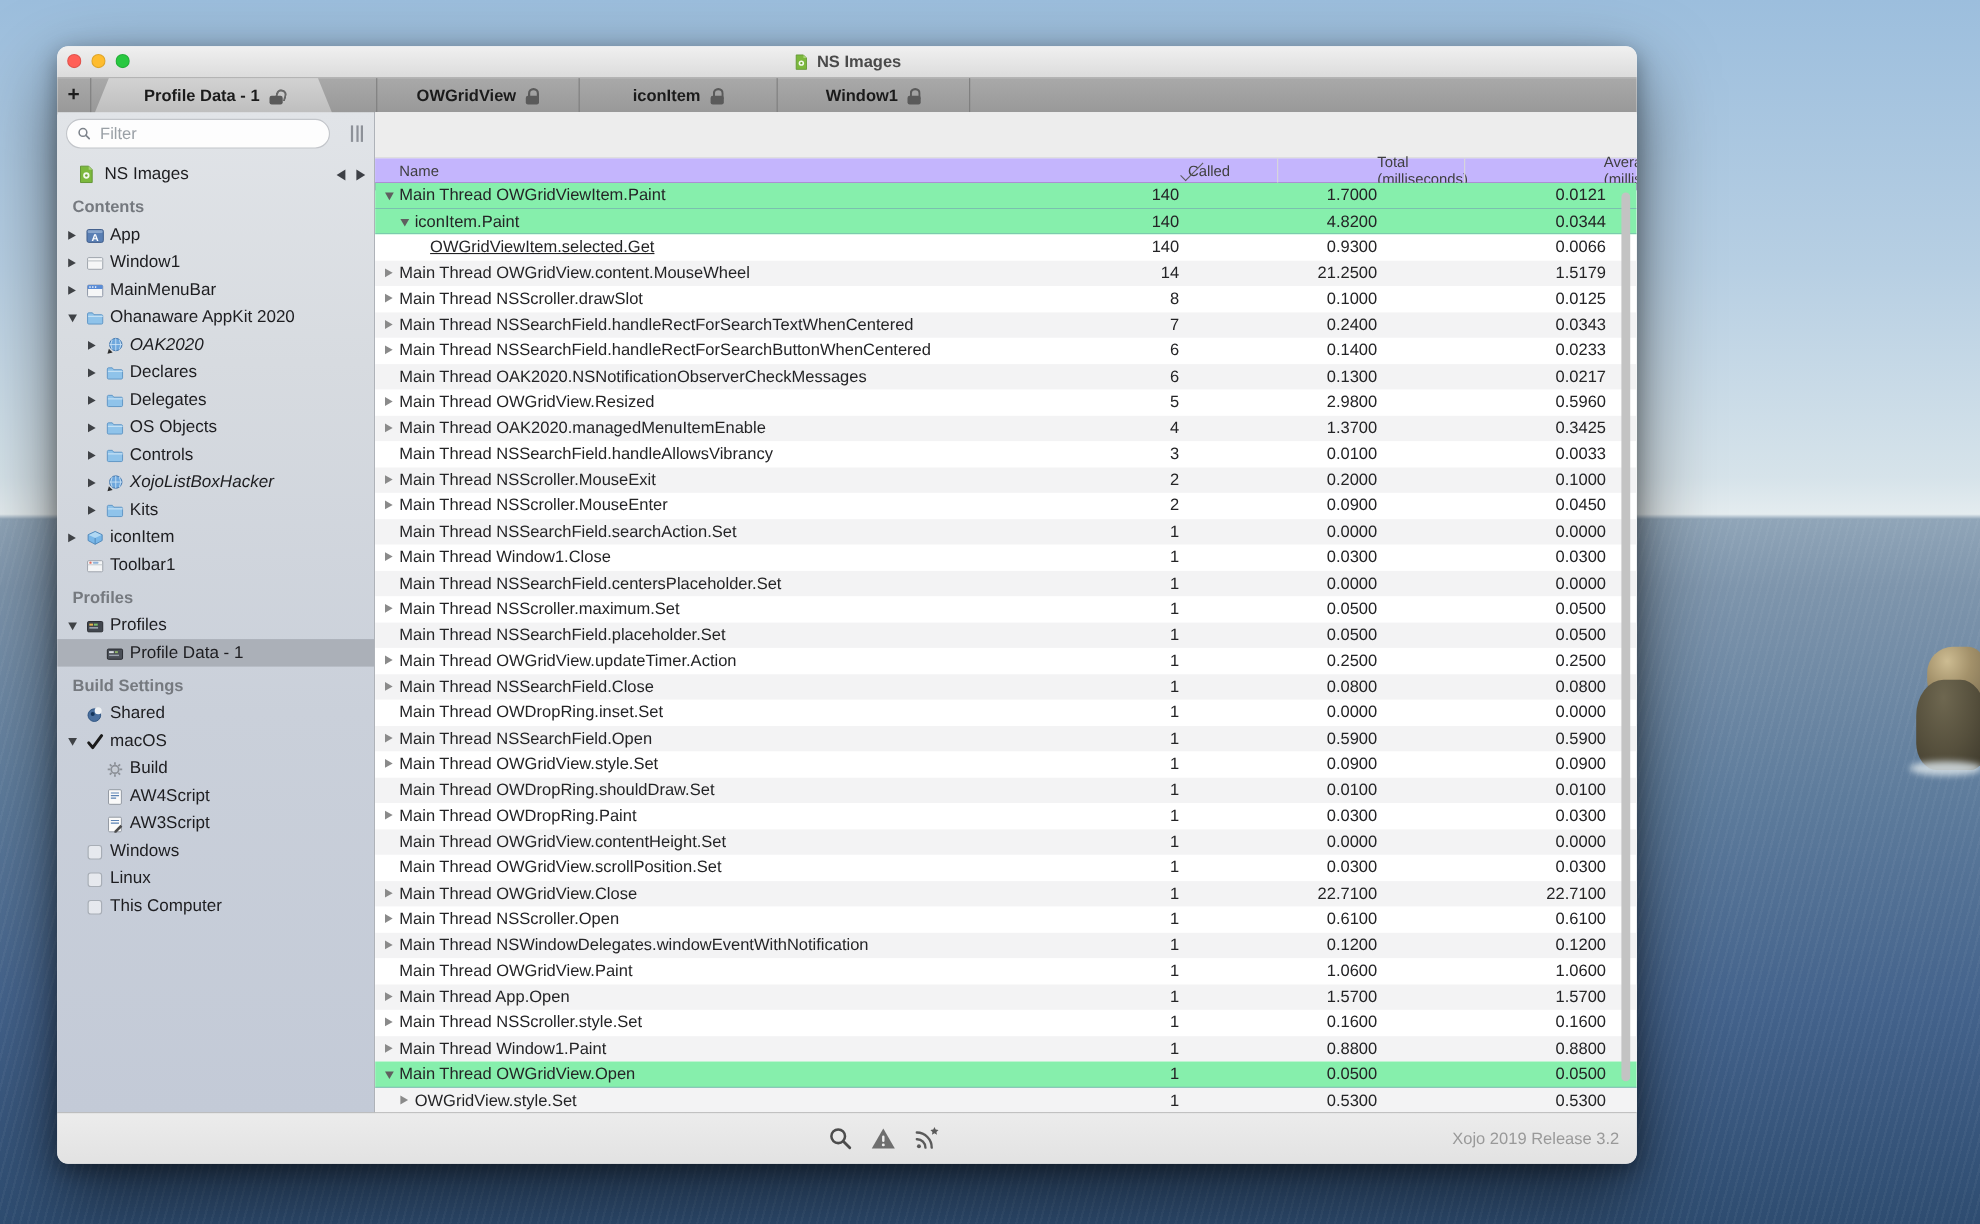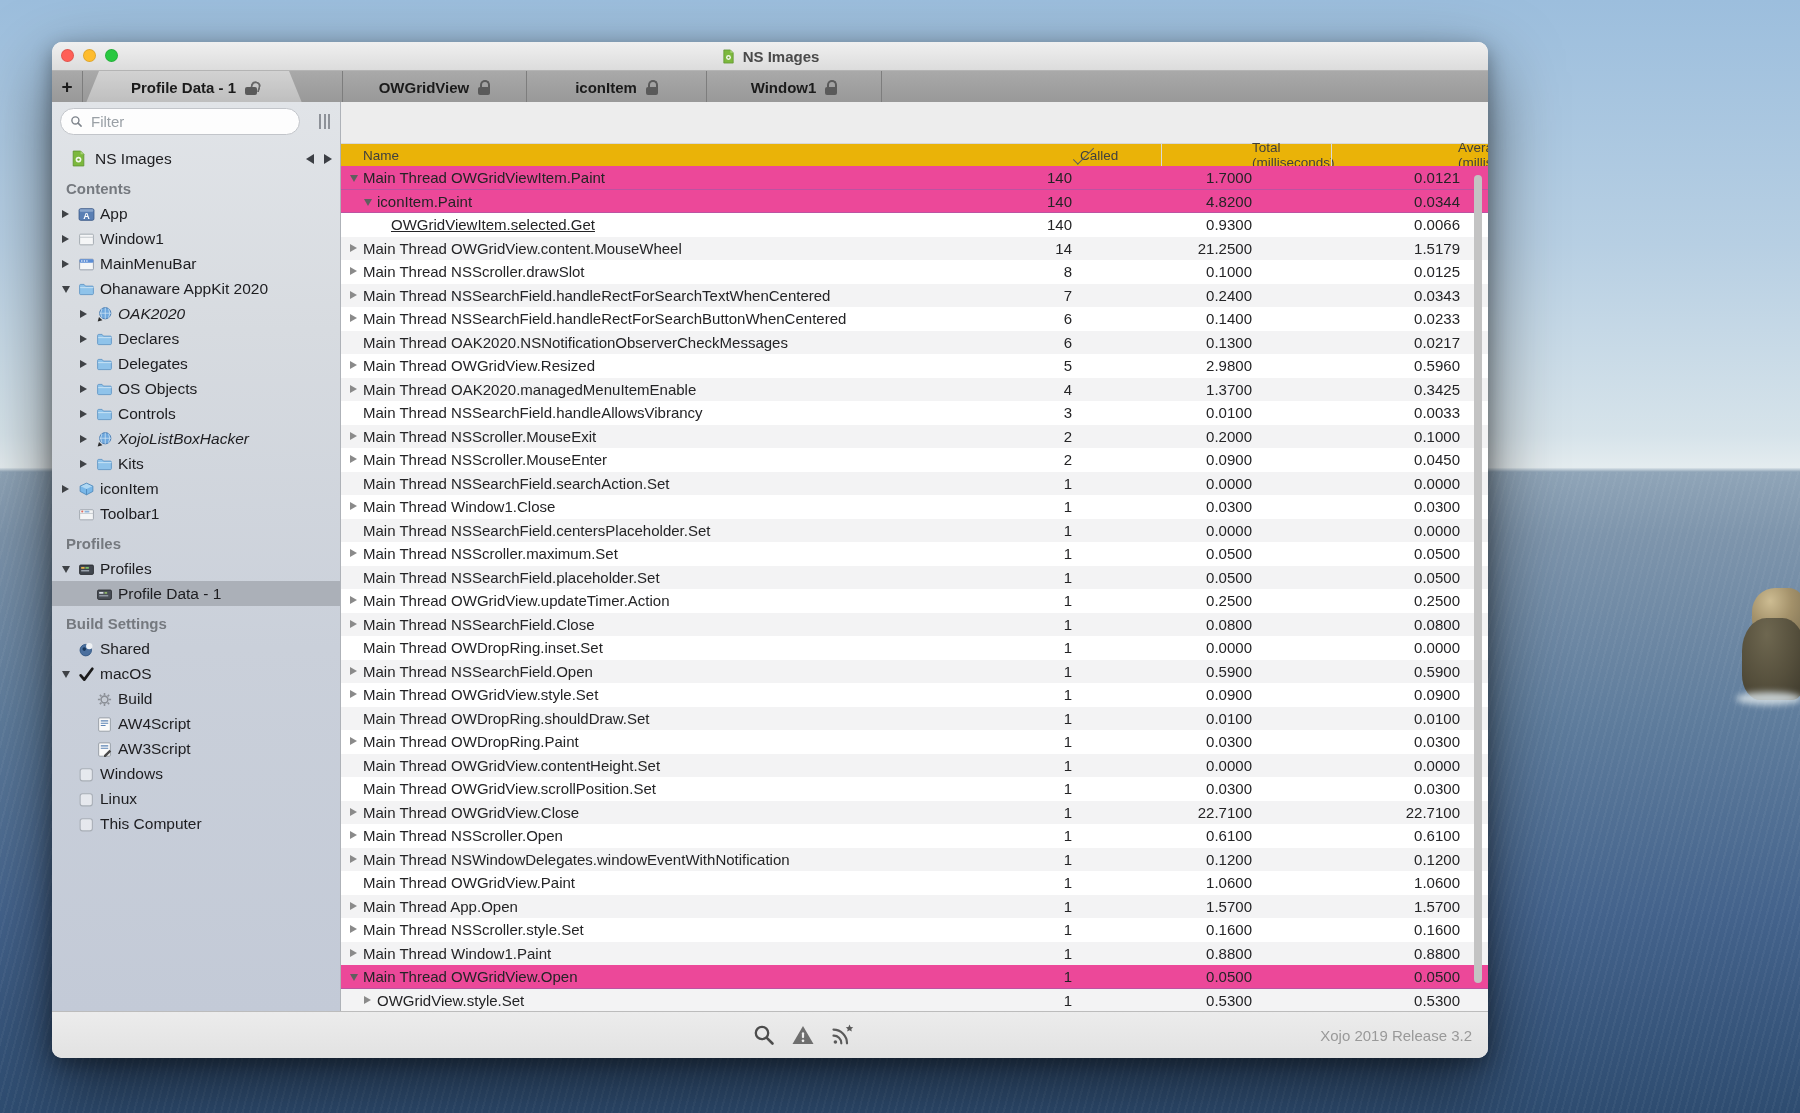--- a/index.html
+++ b/index.html
@@ -76,35 +76,35 @@
   .tree-row.ind0 .icon{left:26px;}
   .tree-row.ind1 .icon{left:44px;}
   .tree-row.selected{background:#abb0b8;}
   .lbl.it{font-style:italic;}
   .tw-col{width:0;height:0;border-left:7px solid #3f4246;border-top:4.5px solid transparent;border-bottom:4.5px solid transparent;}
   .tw-exp{width:0;height:0;border-top:7px solid #3f4246;border-left:4.5px solid transparent;border-right:4.5px solid transparent;margin-top:2px;}
   .icon svg{display:block;}
   
   .main{position:relative;flex:1;background:#fff;}
   .toolstrip{height:41px;background:#ededed;border-bottom:1px solid #d8d8d8;}
-  .thead{position:relative;height:22px;background:#eab308;border-bottom:7px solid #a21caf;
+  .thead{position:relative;height:22px;background:#c4b5fd;border-bottom:7px solid #a21caf;
       font-size:13.5px;color:#3f3f3f;}
   .thead span{position:absolute;top:0;height:22px;display:flex;align-items:center;}
   .h-name{left:22px;}
   .h-called{right:408px;gap:6px;}
   .h-total{right:236px;}
   .h-avg{right:30px;}
   .chev{display:inline-block;width:6px;height:6px;border-right:1.7px solid #5d5d5d;border-bottom:1.7px solid #5d5d5d;
       transform:rotate(45deg) translate(-1px,-1px);}
   .hsep{position:absolute;top:4px;bottom:4px;width:1px;background:#d9d9d9;}
   .hsep1{left:820px;}.hsep2{left:990px;}.hsep3{left:1168px;}
   .tbody{position:absolute;top:64px;left:0;right:0;bottom:0;overflow:hidden;}
   .trow{position:relative;height:23.5px;font-size:15px;color:#242426;}
   .trow:nth-child(even){background:#f3f3f4;}
-  .trow.hl{background:#ec4899;box-shadow:inset 0 -1px 0 rgba(100,105,180,.35);}
+  .trow.hl{background:#86efac;box-shadow:inset 0 -1px 0 rgba(100,105,180,.35);}
   .trow span{position:absolute;top:0;height:100%;display:flex;align-items:center;}
   .trow .twisty{top:7px;height:auto;display:block;}
   .t-ind0 .twisty{left:9px;}  .t-ind0 .cell-name{left:22px;}
   .t-ind1 .twisty{left:23px;} .t-ind1 .cell-name{left:36px;} .t-ind2 .cell-name{left:50px;text-decoration:underline;}
   .t-col{width:0;height:0;border-left:7px solid #8a8a8a;border-top:4.5px solid transparent;border-bottom:4.5px solid transparent;}
   .t-exp{width:0;height:0;border-top:7px solid #5f5f5f;border-left:4.5px solid transparent;border-right:4.5px solid transparent;margin-top:2px;}
   .cell-called{right:416px;}
   .cell-total{right:236px;}
   .cell-avg{right:28px;}
   .scroll-thumb{position:absolute;right:6px;top:73px;width:8px;height:808px;background:#c3c3c3;border-radius:4px;}

